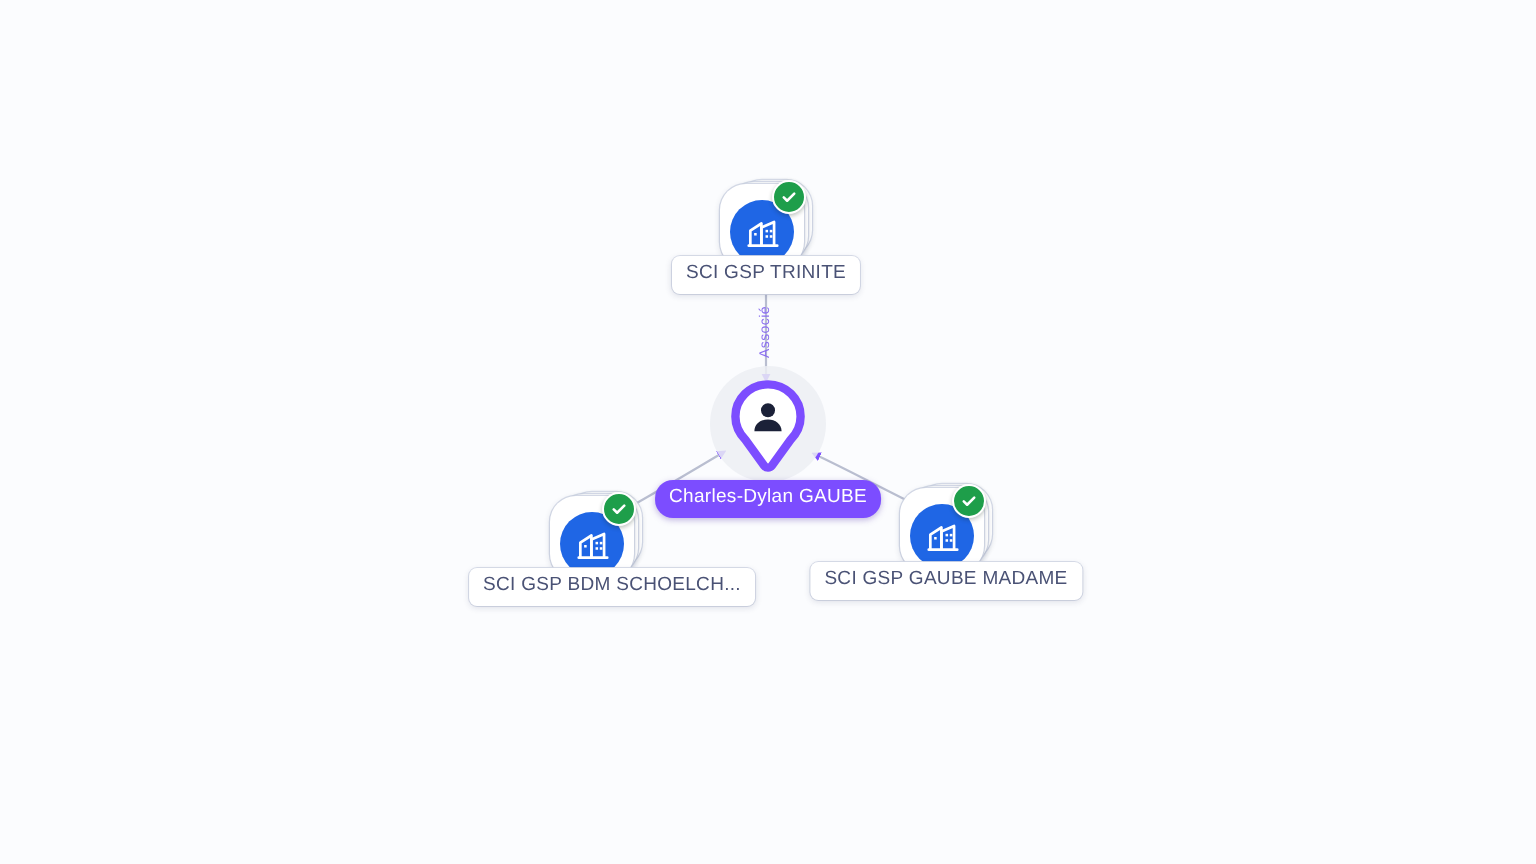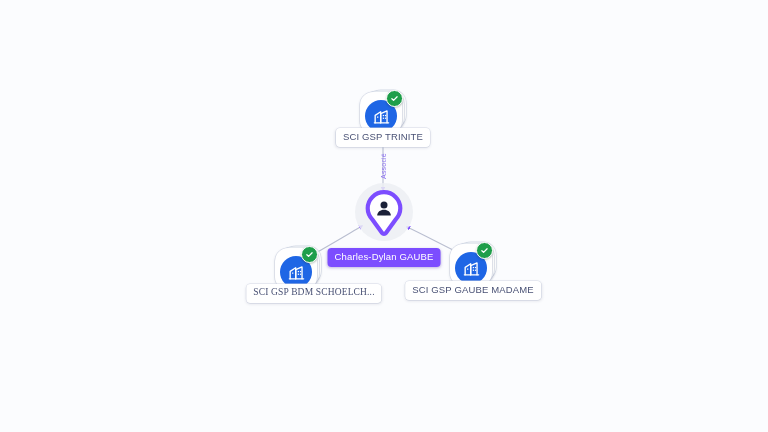--- a/index.html
+++ b/index.html
@@ -202,21 +202,21 @@
       <svg width="38" height="46" viewBox="0 0 38 46" fill="none">
         <path d="M19 2.2c-9.0 0-16.3 7.2-16.3 16.1 0 4.7 2.0 8.6 5.0 11.6
                  l9.4 13.0c0.9 1.2 2.9 1.2 3.8 0l9.4-13.0c3.0-3.0 5.0-6.9 5.0-11.6
                  C35.3 9.4 28.0 2.2 19 2.2z" fill="#ffffff" stroke="#7c4dff" stroke-width="4.2" stroke-linejoin="round"></path>
         <g transform="translate(10.6,10.0)">
           <circle cx="8.4" cy="5.1" r="3.5" fill="#1b2138"></circle>
           <path d="M1.6 15.6c0-3.6 3.1-5.9 6.8-5.9s6.8 2.3 6.8 5.9z" fill="#1b2138"></path>
         </g>
       </svg>
     </div>
-    <div class="node-label primary" style="left: 0px; top: 36px;">Charles-Dylan GAUBE</div>
+    <div class="node-label primary" style="left: 0px; top: 28px; border-radius: 9px;">Charles-Dylan GAUBE</div>
   </div>
 
   <div class="node" id="node-schoelcher" style="left: 298px; top: 268px;">
     <div class="org-stack">
       <div class="org-card c3"></div>
       <div class="org-card c2"></div>
       <div class="org-card c1">
         <div class="org-badge-circle">
           <svg width="19" height="19" viewBox="0 0 24 24" fill="none">
             <path d="M3 20h18" stroke="#ffffff" stroke-width="1.7" stroke-linecap="round"></path>
@@ -229,21 +229,21 @@
             <rect x="6.4" y="12" width="1.6" height="1.6" fill="#ffffff"></rect>
           </svg>
         </div>
       </div>
       <div class="check-badge">
         <svg width="9" height="9" viewBox="0 0 24 24" fill="none">
           <path d="M5 12.5l4.5 4.5L19 7.5" stroke="#ffffff" stroke-width="3.4" stroke-linecap="round" stroke-linejoin="round"></path>
         </svg>
       </div>
     </div>
-    <div class="node-label" style="left: 16px; top: 16px; font-family: Liberation Serif, serif;">SCI GSP BDM SCHOELCH...</div>
+    <div class="node-label" style="left: 8px; top: 16px;">SCI GSP BDM SCHOELCH...</div>
   </div>
 
   <div class="node" id="node-anse" style="left: 473px; top: 264px;">
     <div class="org-stack">
       <div class="org-card c3"></div>
       <div class="org-card c2"></div>
       <div class="org-card c1">
         <div class="org-badge-circle">
           <svg width="19" height="19" viewBox="0 0 24 24" fill="none">
             <path d="M3 20h18" stroke="#ffffff" stroke-width="1.7" stroke-linecap="round"></path>

